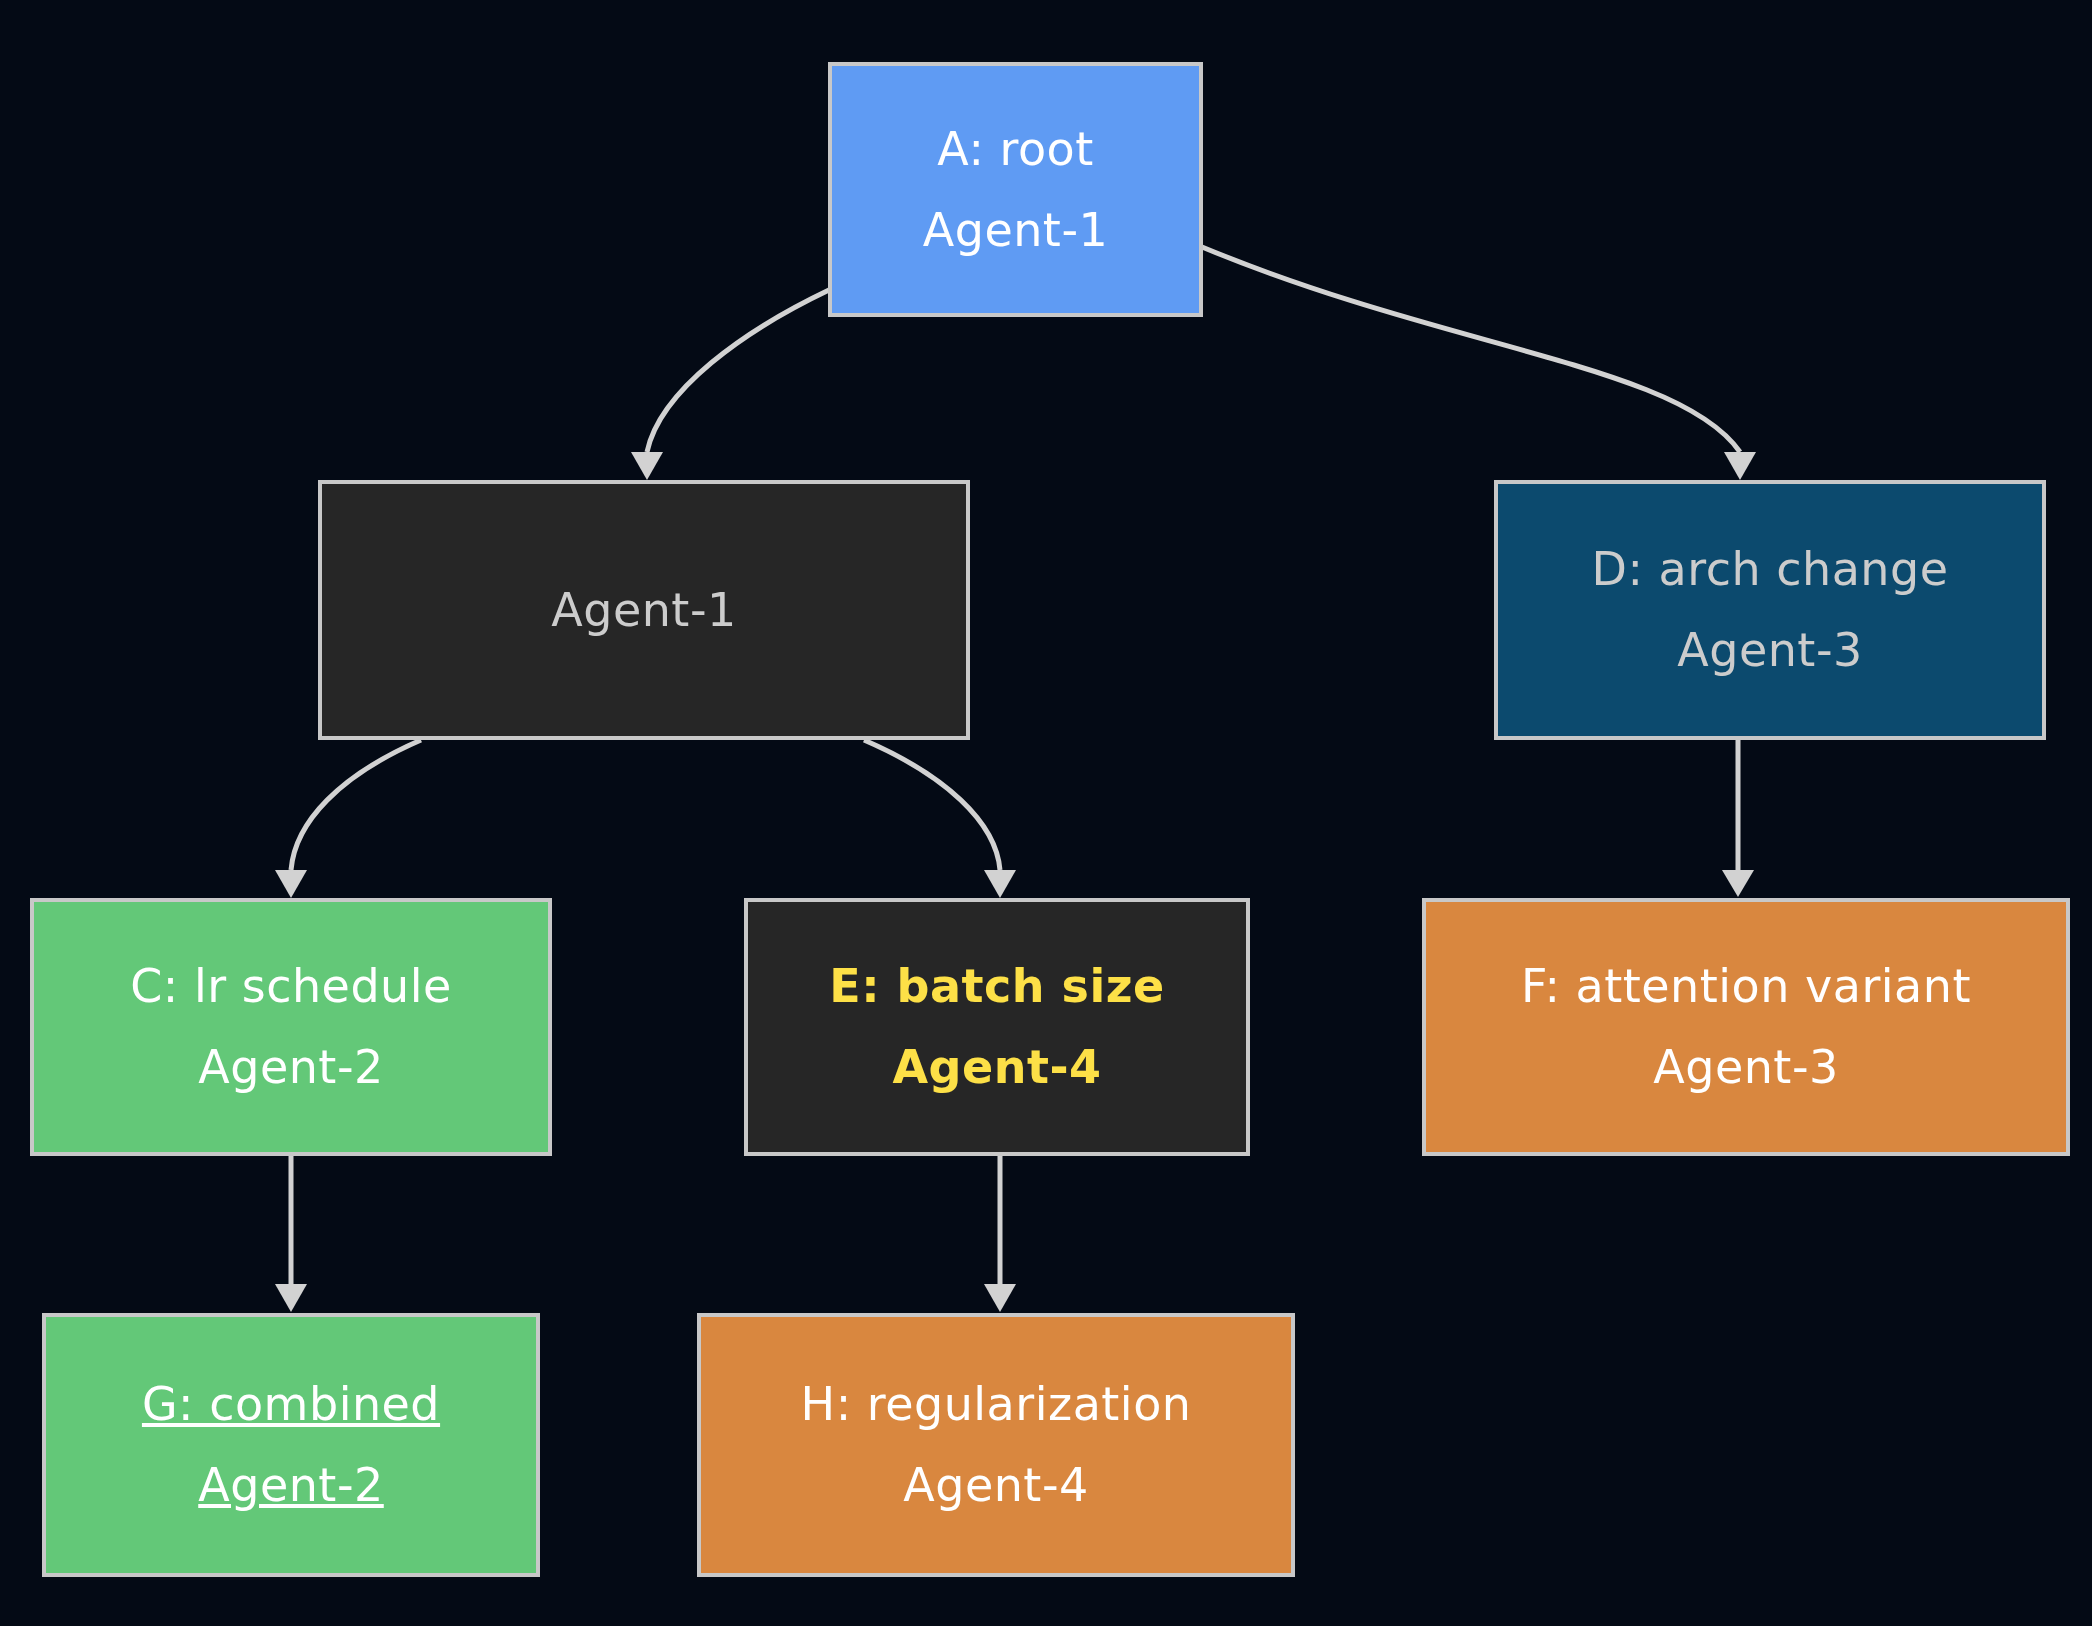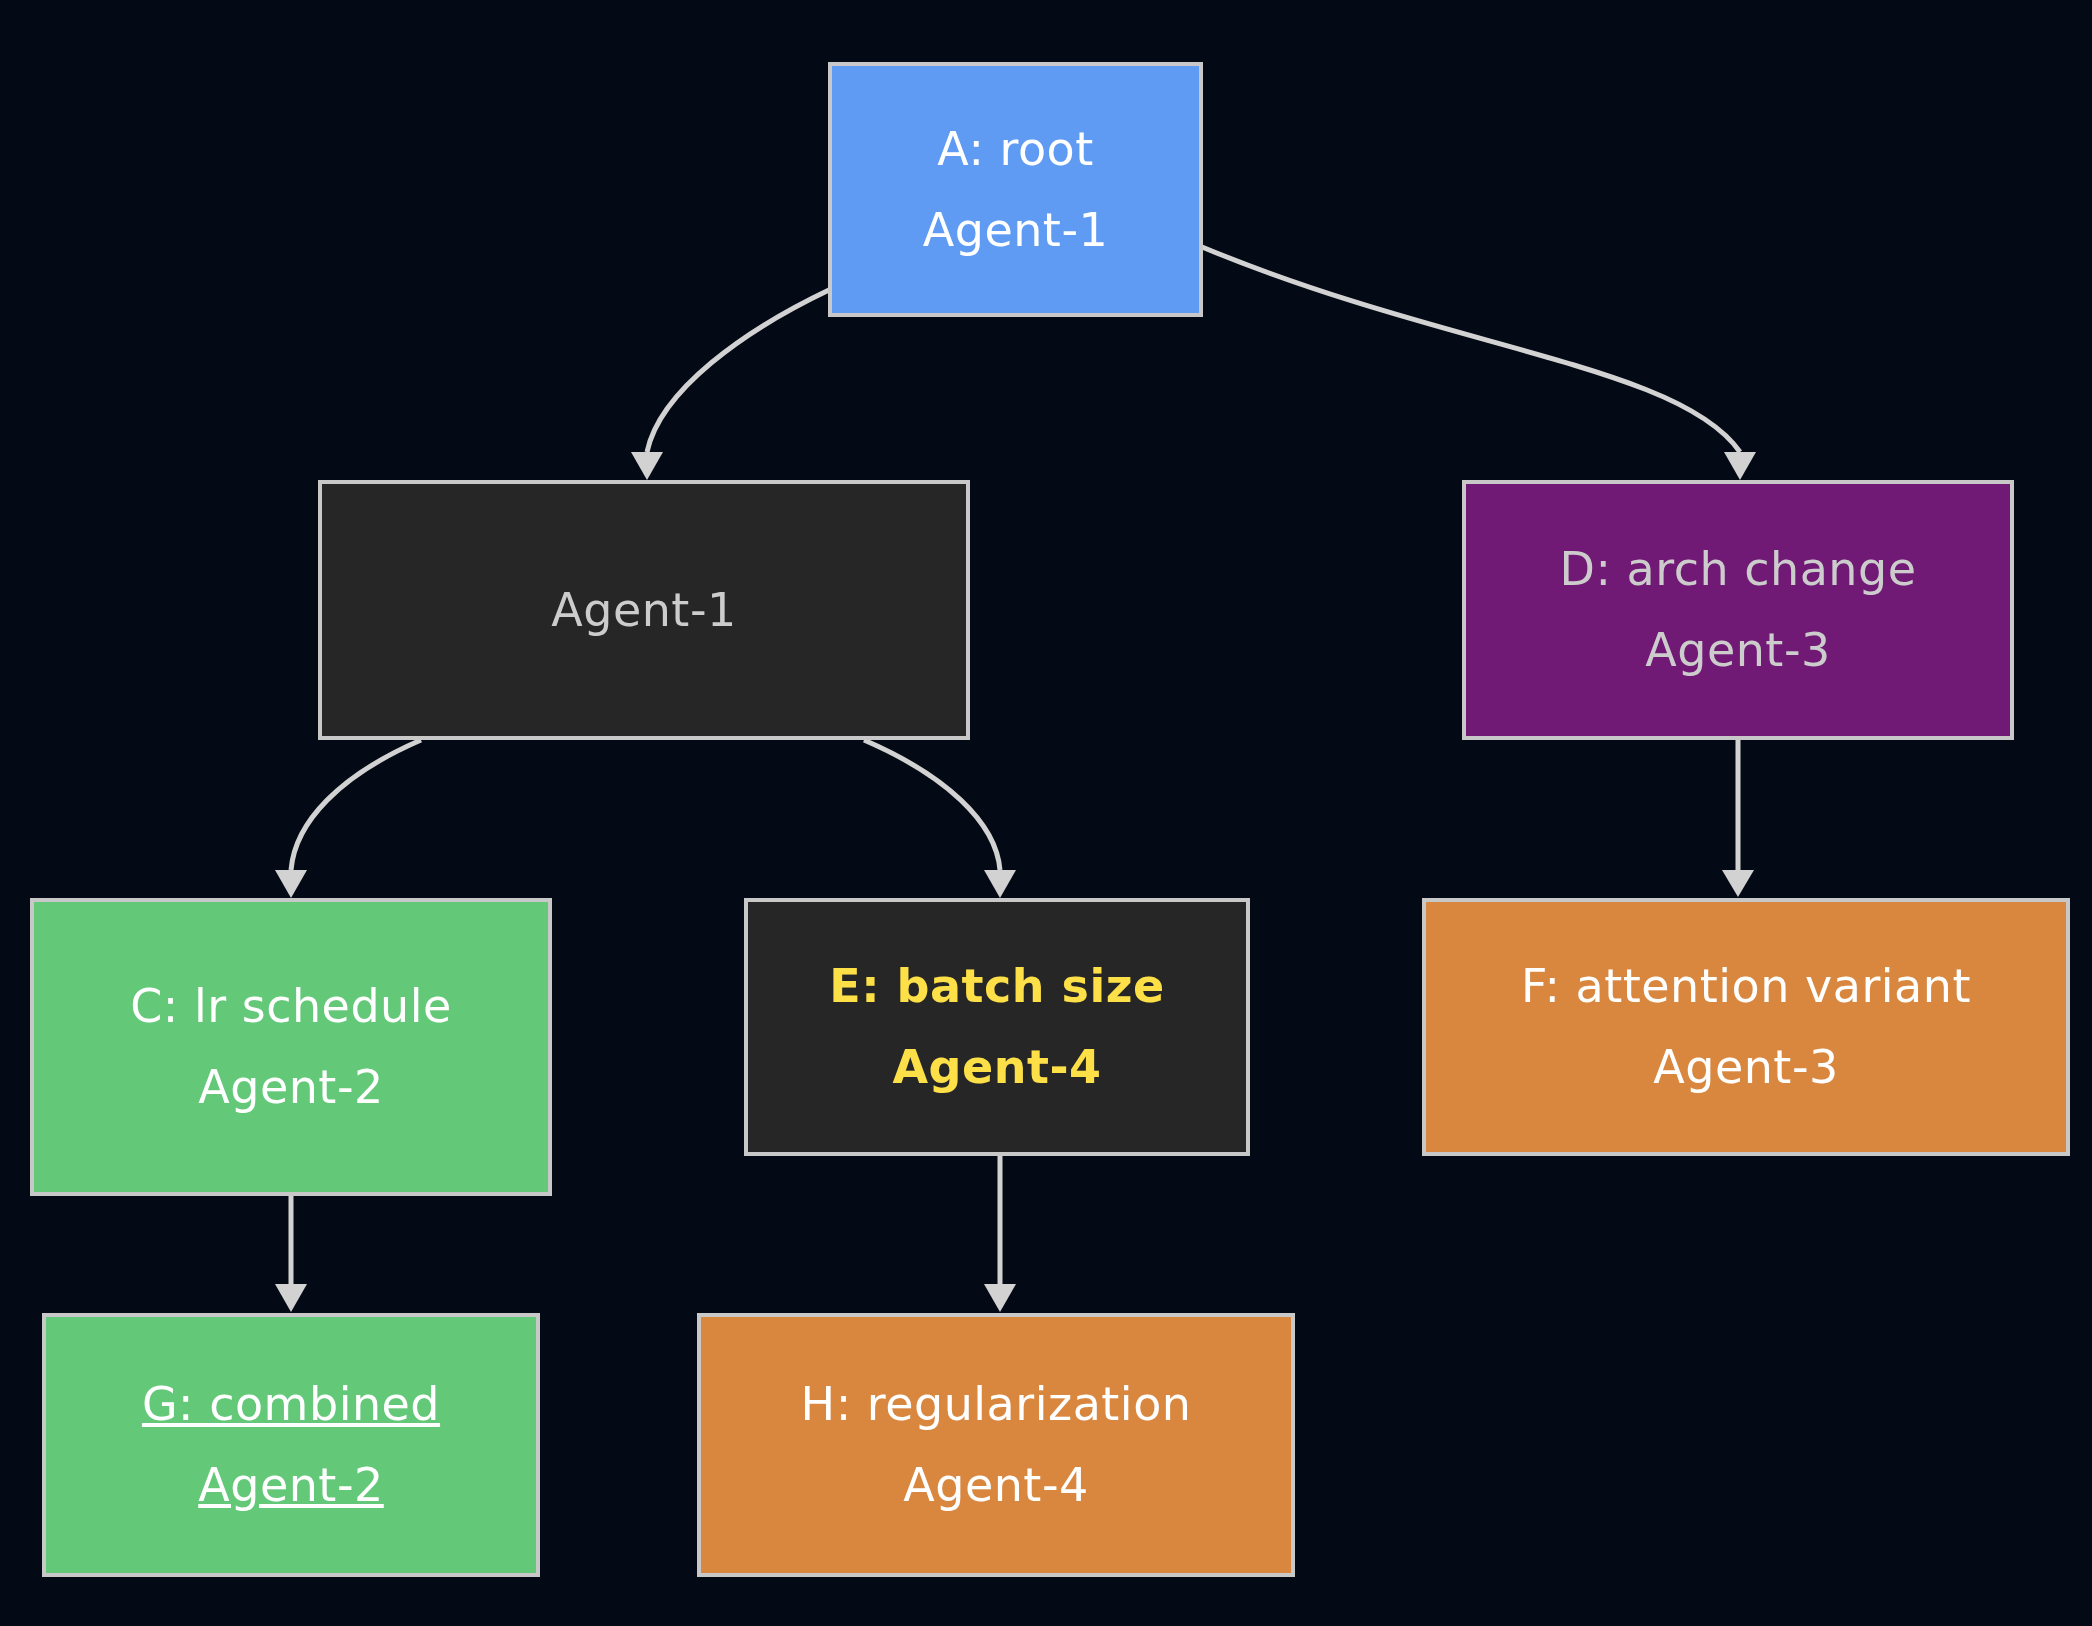--- a/index.html
+++ b/index.html
@@ -41,21 +41,21 @@
     justify-content: center;
     gap: 30px;
     text-align: center;
     font-size: 46px;
     line-height: 1.1;
     letter-spacing: 0.5px;
   }
   
   .n-a { left: 828px;  top: 62px;   width: 375px; height: 255px; }
   .n-b { left: 318px;  top: 480px;  width: 652px; height: 260px; }
-  .n-c { left: 30px;   top: 898px;  width: 522px; height: 298px; }
+  .n-c { left: 30px;   top: 898px;  width: 522px; height: 258px; }
   .n-d { left: 1462px; top: 480px;  width: 552px; height: 260px; }
   .n-e { left: 744px;  top: 898px;  width: 506px; height: 258px; }
   .n-f { left: 1422px; top: 898px;  width: 648px; height: 258px; }
   .n-g { left: 42px;   top: 1313px; width: 498px; height: 264px; }
   .n-h { left: 697px;  top: 1313px; width: 598px; height: 264px; }
 </style>
 </head>
 <body>
 
 <div class="canvas">
@@ -91,21 +91,21 @@
 
   <div class="node n-b" style="background: rgb(38, 38, 38); color: rgb(204, 204, 204); border-color: rgb(200, 200, 200);">
     <span>Agent-1</span>
   </div>
 
   <div class="node n-c" style="background: rgb(99, 200, 120); color: rgb(255, 255, 255); border-color: rgb(200, 200, 200);">
     <span>C: lr schedule</span>
     <span>Agent-2</span>
   </div>
 
-  <div class="node n-d" style="background: #701a75; color: rgb(204, 204, 204); border-color: rgb(200, 200, 200);">
+  <div class="node n-d" style="background: #0c4a6e; color: rgb(204, 204, 204); border-color: rgb(200, 200, 200); margin-left: 32px;">
     <span>D: arch change</span>
     <span>Agent-3</span>
   </div>
 
   <div class="node n-e" style="background: rgb(38, 38, 38); color: #fde047; border-color: rgb(200, 200, 200); font-weight: bold;">
     <span>E: batch size</span>
     <span>Agent-4</span>
   </div>
 
   <div class="node n-f" style="background: rgb(217, 135, 63); color: rgb(255, 255, 255); border-color: rgb(200, 200, 200);">

